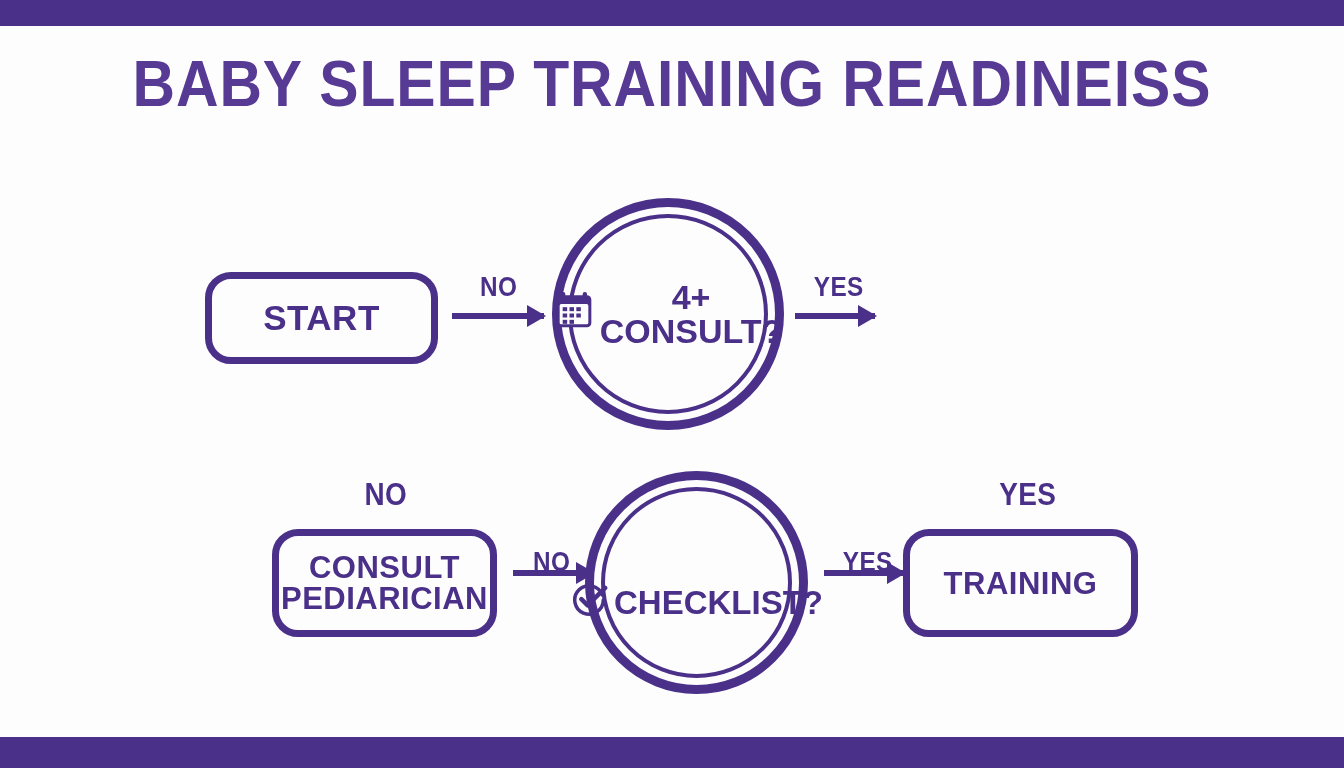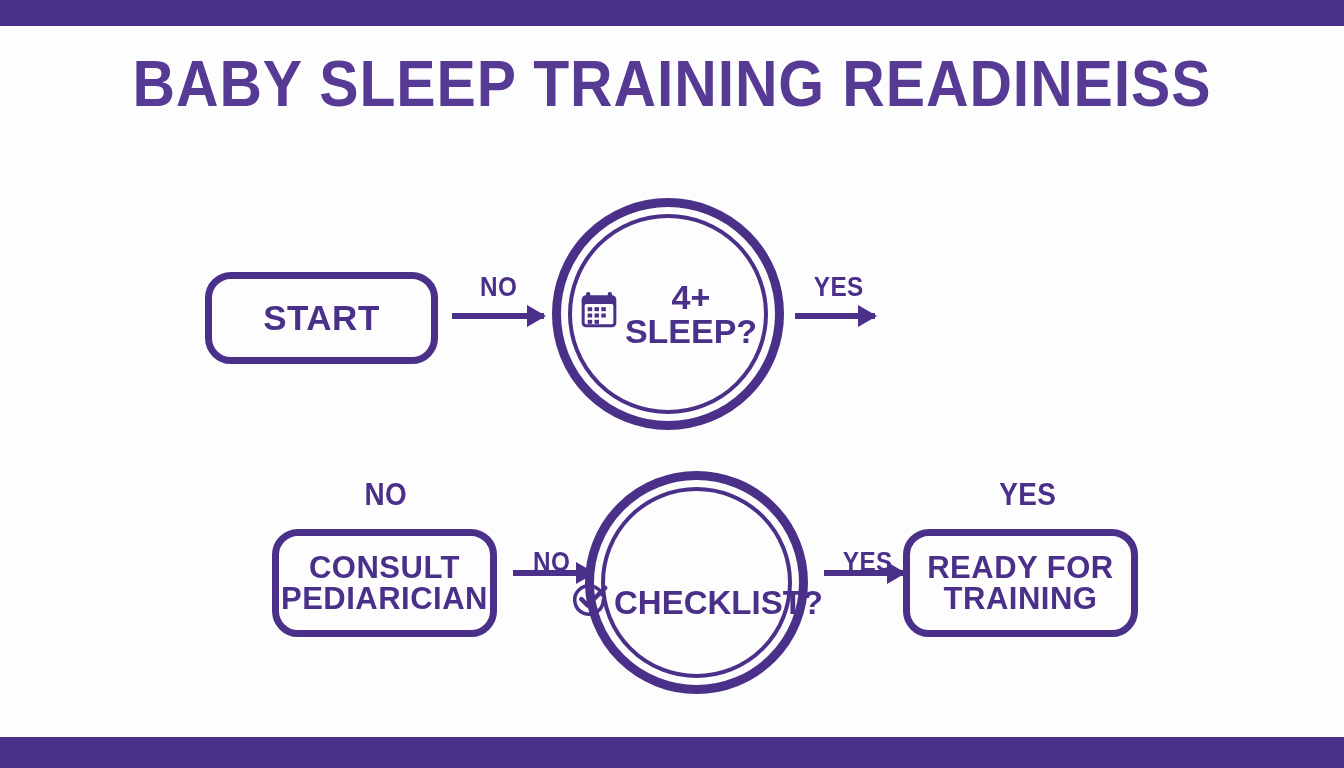--- a/index.html
+++ b/index.html
@@ -229,21 +229,21 @@
           <rect x="13.4" y="10.3" width="2.7" height="2.4" fill="#4a3089"></rect>
           <rect x="5.2" y="14.1" width="2.7" height="2.4" fill="#4a3089"></rect>
           <rect x="9.3" y="14.1" width="2.7" height="2.4" fill="#4a3089"></rect>
           <rect x="13.4" y="14.1" width="2.7" height="2.4" fill="#4a3089"></rect>
           <rect x="5.2" y="17.9" width="2.7" height="2.4" fill="#4a3089"></rect>
           <rect x="9.3" y="17.9" width="2.7" height="2.4" fill="#4a3089"></rect>
         </svg>
       </span>
       <span class="stack-2">
         <span class="ln">4+</span>
-        <span class="ln">SLEEP?</span>
+        <span class="ln">CONSULT?</span>
       </span>
     </div>
   </div>
 
   <div class="arrow" id="arrow-months-yes"></div>
   <div class="edge-label" id="label-months-yes">YES</div>
 
   <div class="edge-label big" id="label-consult-no">NO</div>
 
   <div class="node-box" id="node-consult">
@@ -269,18 +269,17 @@
     </div>
   </div>
 
   <div class="arrow" id="arrow-checklist-ready"></div>
   <div class="edge-label" id="label-checklist-ready">YES</div>
 
   <div class="edge-label big" id="label-ready-yes">YES</div>
 
   <div class="node-box" id="node-ready">
     <span class="stack-2">
-      <span class="ln">READY FOR</span>
       <span class="ln">TRAINING</span>
     </span>
   </div>
 
 </div>
 
 </body></html>

